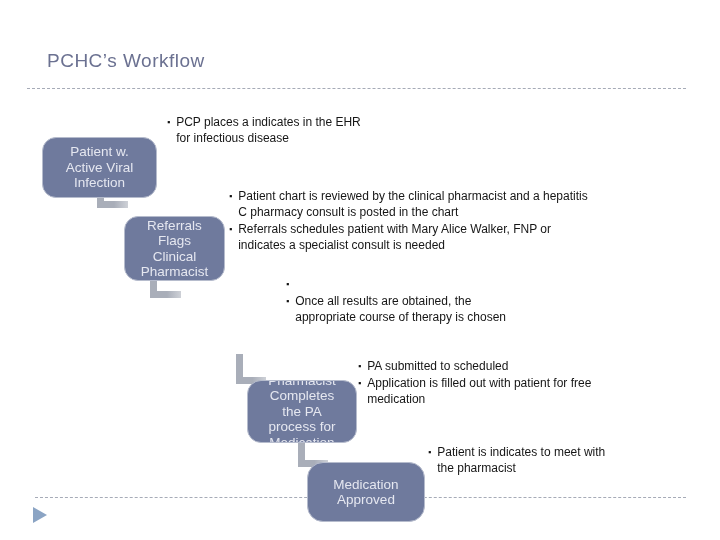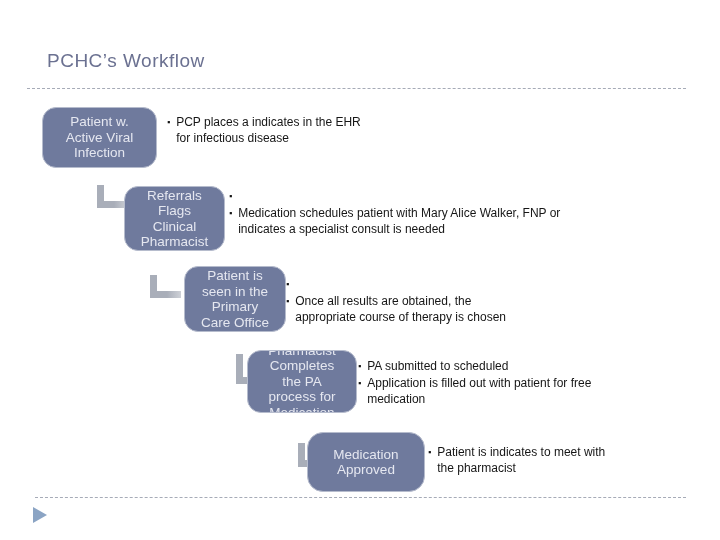--- a/index.html
+++ b/index.html
@@ -13,21 +13,21 @@
   }
   .divider { position:absolute; height:0; border-top:1px dashed #a6abb7; }
   .divider.top { left:27px; top:88px; width:659px; }
   .divider.bottom { left:35px; top:497px; width:651px; }
 
   .box {
     position:absolute; background:#6f7a9d; border:1px solid #b6bccd;
     border-radius:14px; color:#e5e7f0; z-index:2;
     display:flex; align-items:center; justify-content:center;
     text-align:center; font-size:13.5px; line-height:15.5px;
-    overflow:hidden; box-sizing:border-box;
+    overflow:hidden; box-sizing:border-box;margin-top:30px;
   }
   .box .btxt { white-space:pre-line; }
   #box1 { left:42px;  top:107px; width:115px; height:61px; }
   #box2 { left:124px; top:186px; width:101px; height:65px; }
   #box3 { left:184px; top:266px; width:102px; height:66px; }
   #box4 { left:247px; top:350px; width:110px; height:63px; }
   #box5 { left:307px; top:432px; width:118px; height:60px; border-radius:16px; }
 
   .connector { position:absolute; z-index:1; }
   .connector::before {
@@ -83,35 +83,31 @@
   <div class="connector" id="conn1"></div>
   <div class="box" id="box2">
     <span class="btxt">Referrals
 Flags
 Clinical
 Pharmacist</span>
   </div>
   <div class="bullets" id="bullets2">
     <div class="bullet">
       <span class="marker">▪</span>
+      <span class="btext">Patient chart is reviewed by the clinical pharmacist and a hepatitis
+C pharmacy consult is posted in the chart</span>
     </div>
     <div class="bullet">
       <span class="marker">▪</span>
-      <span class="btext">Medication schedules patient with Mary Alice Walker, FNP or
+      <span class="btext">Referrals schedules patient with Mary Alice Walker, FNP or
 indicates a specialist consult is needed</span>
     </div>
   </div>
 
   <div class="connector" id="conn2"></div>
-  <div class="box" id="box3">
-    <span class="btxt">Patient is
-seen in the
-Primary
-Care Office</span>
-  </div>
   <div class="bullets" id="bullets3">
     <div class="bullet">
       <span class="marker">▪</span>
     </div>
     <div class="bullet">
       <span class="marker">▪</span>
       <span class="btext">Once all results are obtained, the
 appropriate course of therapy is chosen</span>
     </div>
   </div>

